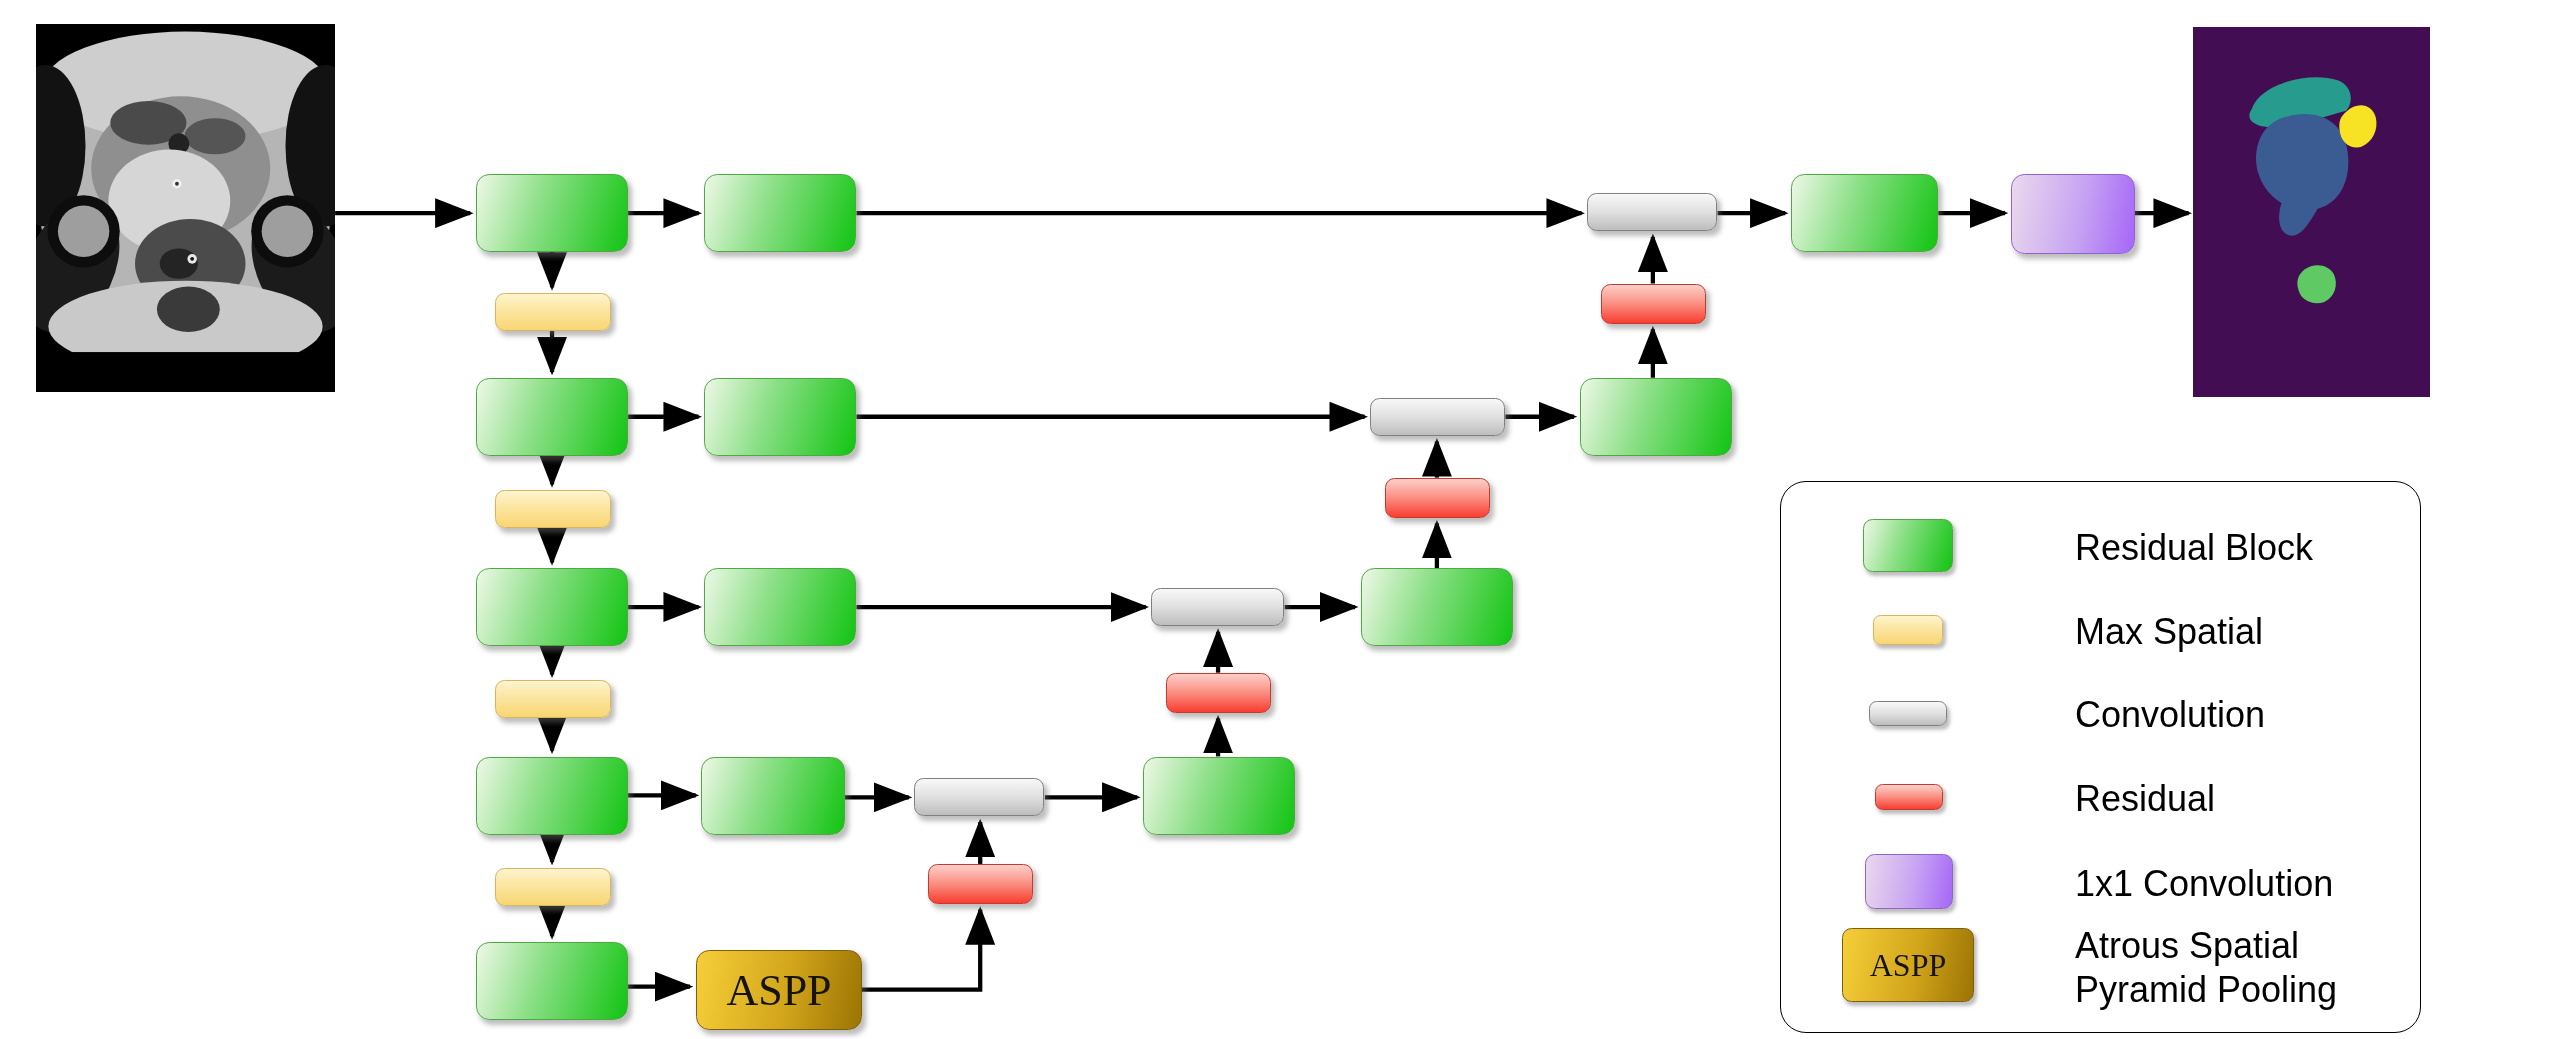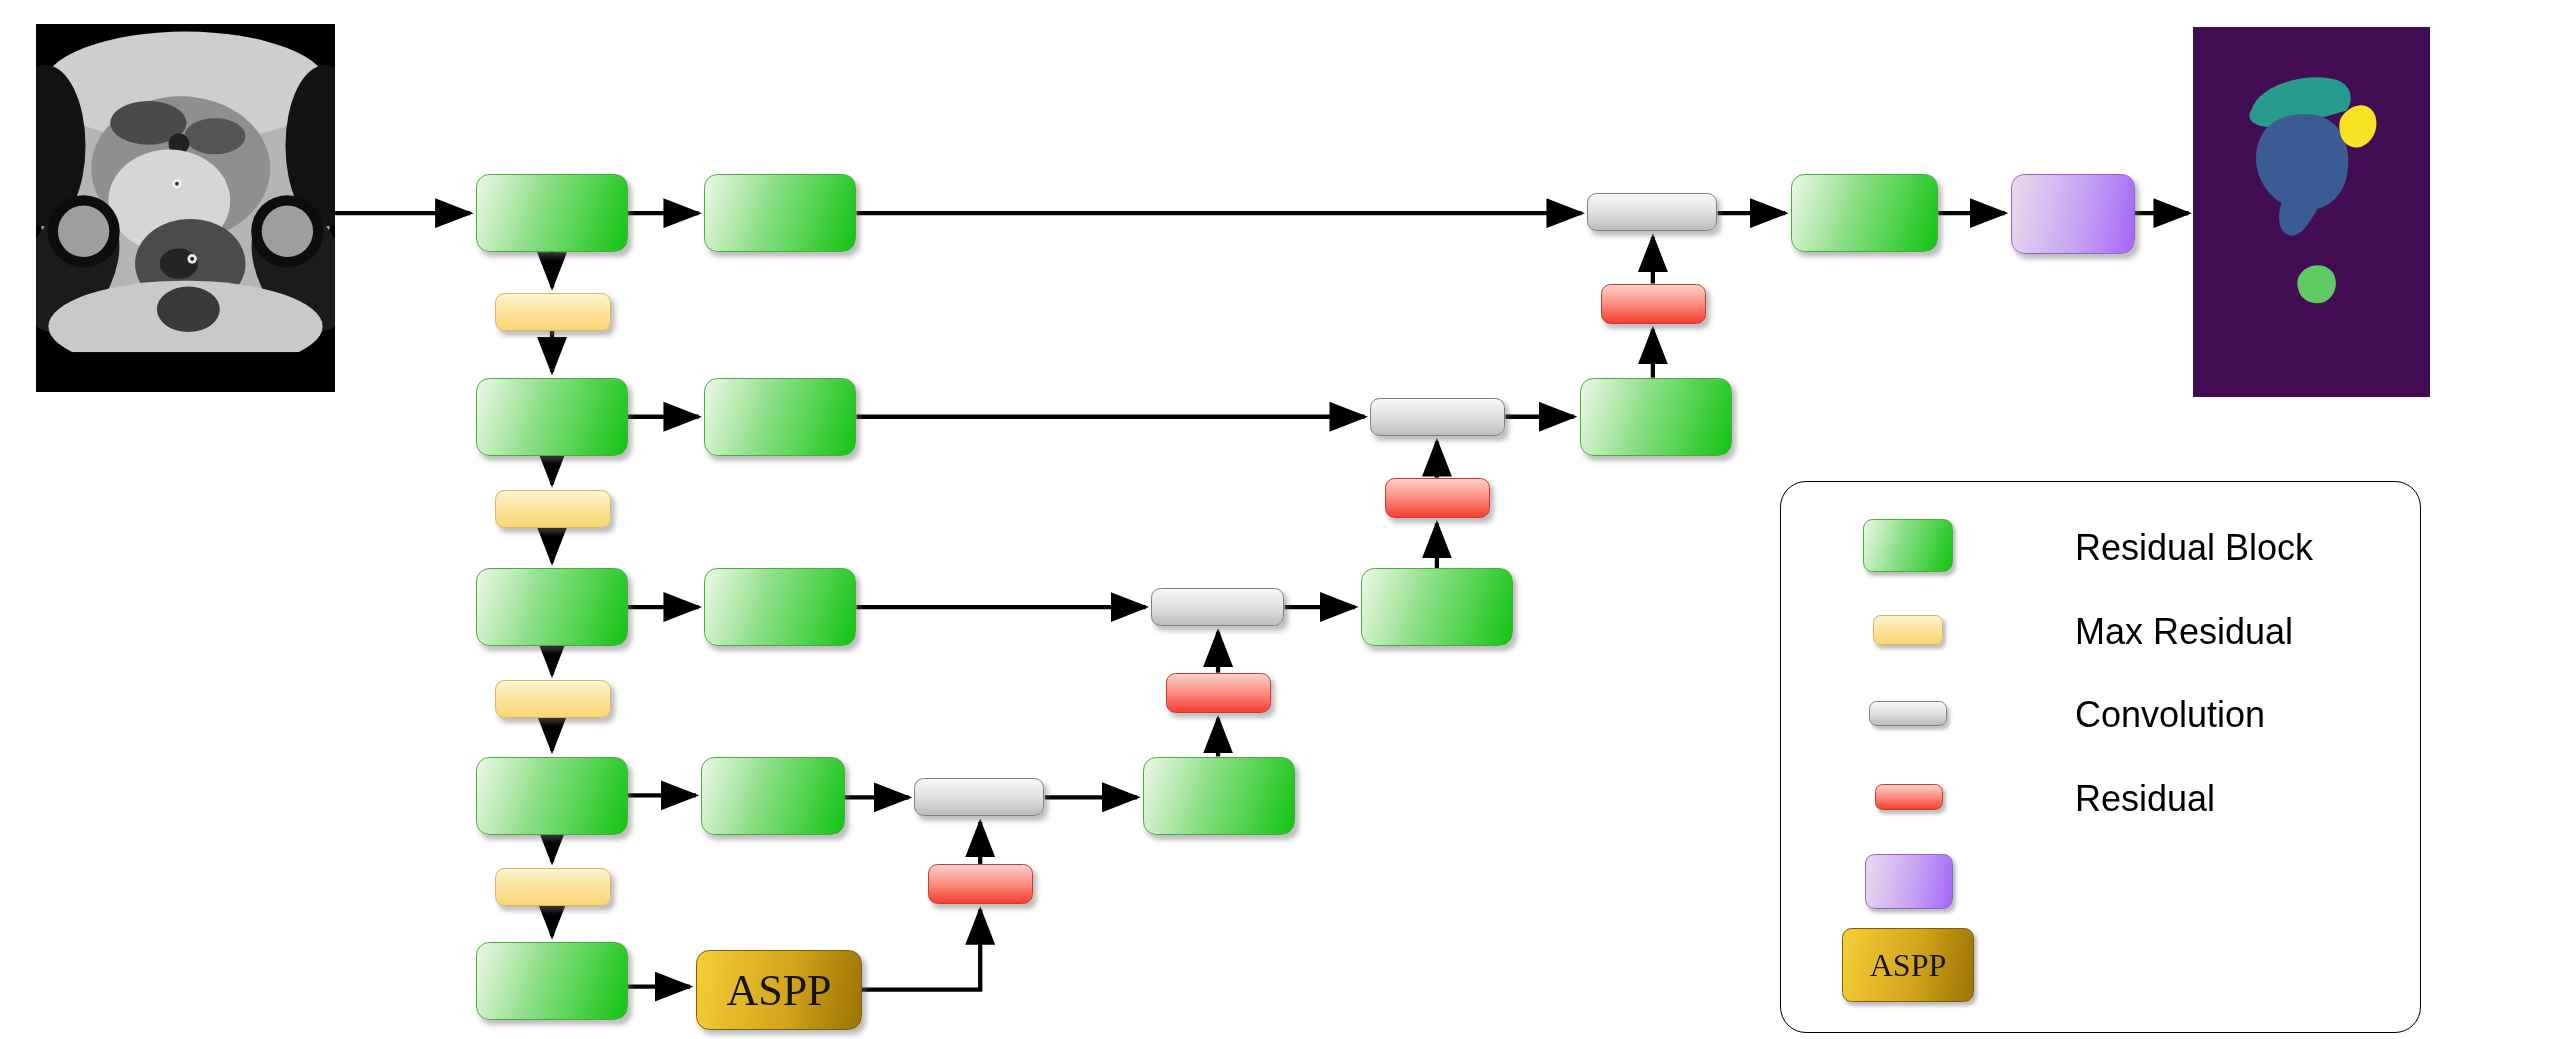--- a/index.html
+++ b/index.html
@@ -111,27 +111,30 @@
       <polyline points="1280,795 1280,755" marker-end="url(#ah)"></polyline>
       <polyline points="1280,707 1280,664" marker-end="url(#ah)"></polyline>
       <polyline points="1030,908 1030,864" marker-end="url(#ah)"></polyline>
       <polyline points="905,1040 1030,1040 1030,956" marker-end="url(#ah)"></polyline>
     </svg>
 
   <div id="legend-box" style="left: 1780px; top: 481px; width: 641px; height: 552px; border-radius: 26px;">
       <div class="legend-sample res" style="left: 82px; top: 37px; width: 90px; height: 53px;"></div>
       <div class="legend-label" style="left: 294px; top: 44px;">Residual Block</div>
       <div class="legend-sample pool" style="left: 92px; top: 133px; width: 70px; height: 29.5px;"></div>
-      <div class="legend-label" style="left: 294px; top: 128px;">Max Residual</div>
+      <div class="legend-label" style="left: 294px; top: 128px;">Max Spatial</div>
       <div class="legend-sample concat" style="left: 88px; top: 219px; width: 78px; height: 25px;"></div>
       <div class="legend-label" style="left: 294px; top: 211px;">Convolution</div>
       <div class="legend-sample up" style="left: 94px; top: 302px; width: 68px; height: 26px;"></div>
       <div class="legend-label" style="left: 294px; top: 295px;">Residual</div>
       <div class="legend-sample conv" style="left: 84px; top: 372px; width: 88px; height: 55px;"></div>
+      <div class="legend-label" style="left: 294px; top: 380px;">1x1 Convolution</div>
       <div class="legend-sample aspp" style="left: 61px; top: 446px; width: 132px; height: 74px;">ASPP</div>
+      <div class="legend-label" style="left: 294px; top: 442px;">Atrous Spatial
+Pyramid Pooling</div>
     </div>
 
 <div class="node res" style="left: 476px; top: 174px; width: 152px; height: 78px;"></div>
     <div class="node res" style="left: 704px; top: 174px; width: 152px; height: 78px;"></div>
     <div class="node res" style="left: 476px; top: 378px; width: 152px; height: 78px;"></div>
     <div class="node res" style="left: 704px; top: 378px; width: 152px; height: 78px;"></div>
     <div class="node res" style="left: 476px; top: 568px; width: 152px; height: 78px;"></div>
     <div class="node res" style="left: 704px; top: 568px; width: 152px; height: 78px;"></div>
     <div class="node res" style="left: 476px; top: 757px; width: 152px; height: 78px;"></div>
     <div class="node res" style="left: 701px; top: 757px; width: 144px; height: 78px;"></div>

